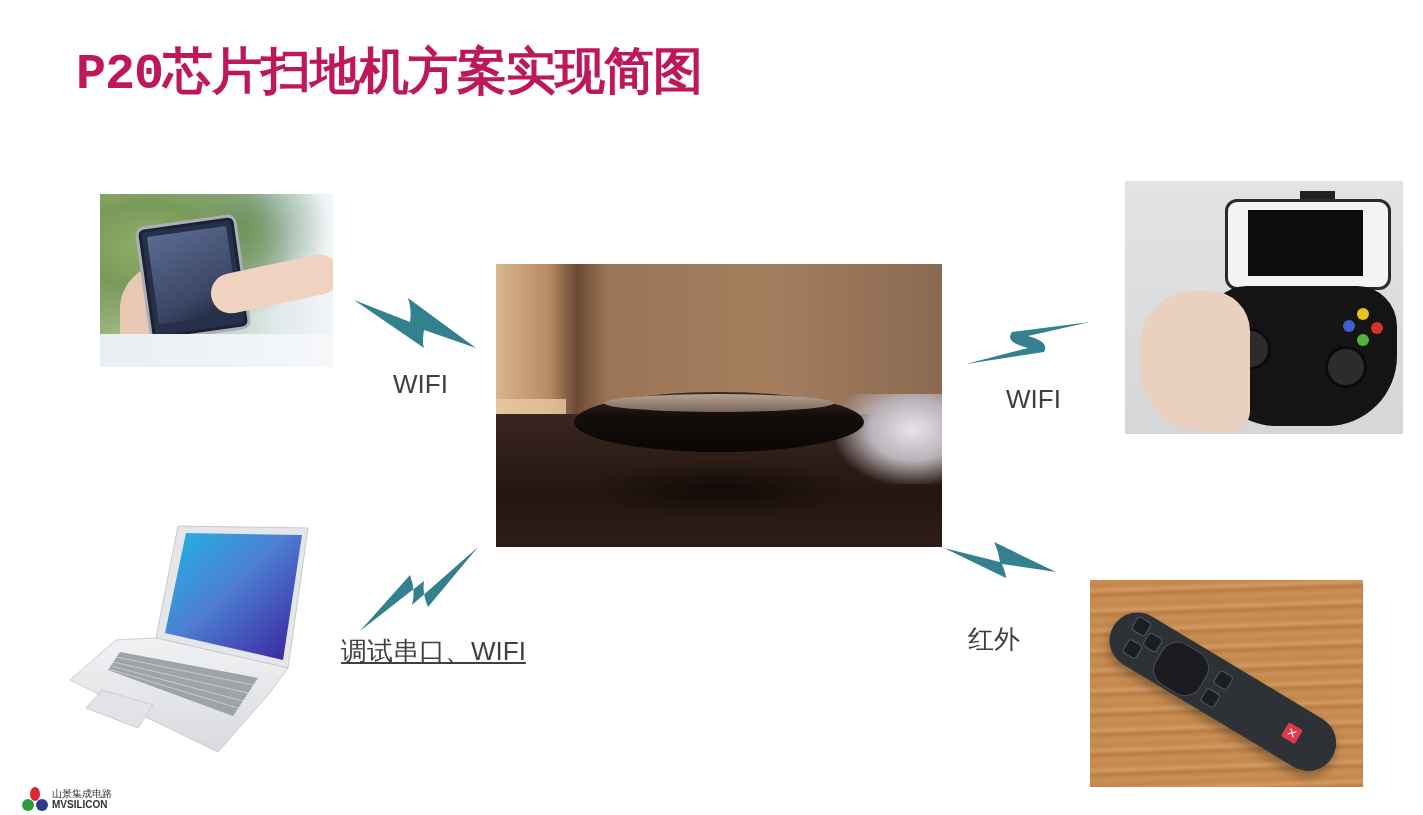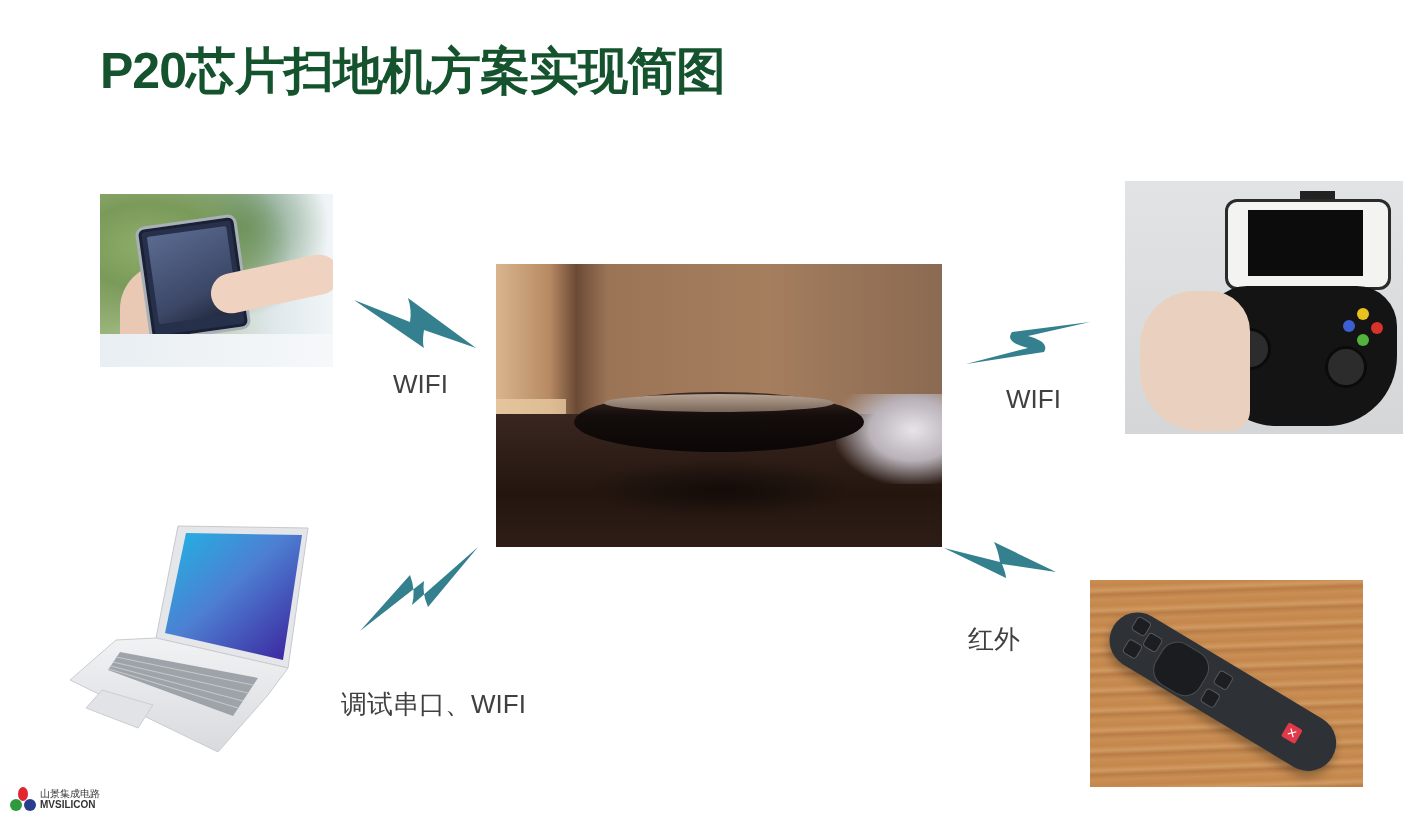--- a/index.html
+++ b/index.html
@@ -1,18 +1,18 @@
 <!DOCTYPE html>
 <html><head>
 <meta charset="utf-8">
 <style>
   html, body { margin:0; padding:0; }
   body { width:1423px; height:815px; background:#ffffff; position:relative; overflow:hidden; font-family:"Liberation Sans", "DejaVu Sans", sans-serif; }
   .abs { position:absolute; }
-  .title { left:76px; top:38px; font-size:50px; font-weight:bold; color:#14532d; letter-spacing:-1px; white-space:nowrap; font-family:Liberation Sans, sans-serif;margin-left:24px; }
+  .title { left:76px; top:38px; font-size:50px; font-weight:bold; color:#be185d; letter-spacing:-1px; white-space:nowrap; font-family:Liberation Mono, monospace; }
   .label { font-size:26px; color:#404040; white-space:nowrap; font-family:"Liberation Sans", "DejaVu Sans", sans-serif; }
   .photo { overflow:hidden; }
 
   
   .phone-photo { left:100px; top:194px; width:233px; height:173px;
     background: radial-gradient(ellipse at 20% 30%, #8fae6a 0%, #7a9a5a 25%, transparent 55%),
                 radial-gradient(ellipse at 60% 20%, #5f8a5f 0%, transparent 45%),
                 linear-gradient(90deg, #9bb57a 0%, #b8c9a6 40%, #dfe8ec 75%, #f1f5f7 100%); }
   .phone-photo .device { position:absolute; left:42px; top:26px; width:96px; height:110px; background:#27304a; border:3px solid #a9b0b8; border-radius:9px; transform:rotate(-8deg); box-shadow: inset 0 0 0 3px #1a2133; }
   .phone-photo .screen { position:absolute; left:8px; top:8px; right:8px; bottom:14px; background:linear-gradient(160deg,#5a6a90,#3b4665 70%,#1f2638); border-radius:2px; }
@@ -45,21 +45,21 @@
 
   
   .remote-photo { left:1090px; top:580px; width:273px; height:207px;
     background: repeating-linear-gradient(178deg, #c98f55 0px, #c4864b 6px, #d09a62 11px, #b97c45 15px, #c98f55 20px); }
   .remote-photo .remote { position:absolute; left:10px; top:80px; width:255px; height:56px; background:#2e3237; border-radius:28px; transform:rotate(31deg); transform-origin:0 0; left:38px; top:22px; box-shadow:2px 6px 10px rgba(0,0,0,.3); }
   .remote-photo .rbtn { position:absolute; width:14px; height:14px; border-radius:4px; background:#1c1e22; border:1px solid #55595e; }
   .remote-photo .dpad { position:absolute; left:54px; top:6px; width:50px; height:46px; border-radius:18px; background:#1a1c20; border:1px solid #4a4e54; }
   .remote-photo .logo { position:absolute; left:200px; top:20px; width:16px; height:16px; background:#e0394a; border-radius:2px; color:#fff; font-size:12px; line-height:16px; text-align:center; }
 
   .bolt { position:absolute; }
-  .logo-area { left:10px; top:785px; width:110px; height:28px; }
+  .logo-area { left:22px; top:785px; width:110px; height:28px; }
   .logo-cn { position:absolute; left:30px; top:2px; font-size:10px; color:#333; white-space:nowrap; font-family:"DejaVu Sans", sans-serif; }
   .logo-en { position:absolute; left:30px; top:14px; font-size:10px; font-weight:bold; color:#333; white-space:nowrap;text-align:right; }
 </style>
 </head>
 <body>
 
 <div class="abs title">P20芯片扫地机方案实现简图</div>
 
 <div class="abs photo phone-photo">
   <div class="hand1"></div>
@@ -96,21 +96,21 @@
     <line x1="45" y1="142" x2="180" y2="173"></line>
     <line x1="43" y1="146" x2="175" y2="181"></line>
     <line x1="41" y1="149" x2="170" y2="188"></line>
   </g>
   <polygon points="34,170 85,185 70,208 18,188" fill="#e1e3e6" stroke="#cbced2" stroke-width="1"></polygon>
 </svg>
 
 <svg class="bolt" style="left:358px;top:545px;" width="122" height="88" viewBox="0 0 122 88">
   <path d="M2 86 L52 30 Q58 46 54 60 L120 2 L70 62 Q64 48 66 36 Z" fill="#34808f"></path>
 </svg>
-<div class="abs label" style="left:341px;top:687px;">调试串口、WIFI</div>
+<div class="abs label" style="left:341px;top:634px;text-decoration:underline;">调试串口、WIFI</div>
 
 <div class="abs photo robot-photo">
   <div class="shelf"></div>
   <div class="floor"></div>
   <div class="glow"></div>
   <div class="reflect"></div>
   <div class="body"></div>
   <div class="lid"></div>
 </div>
 

